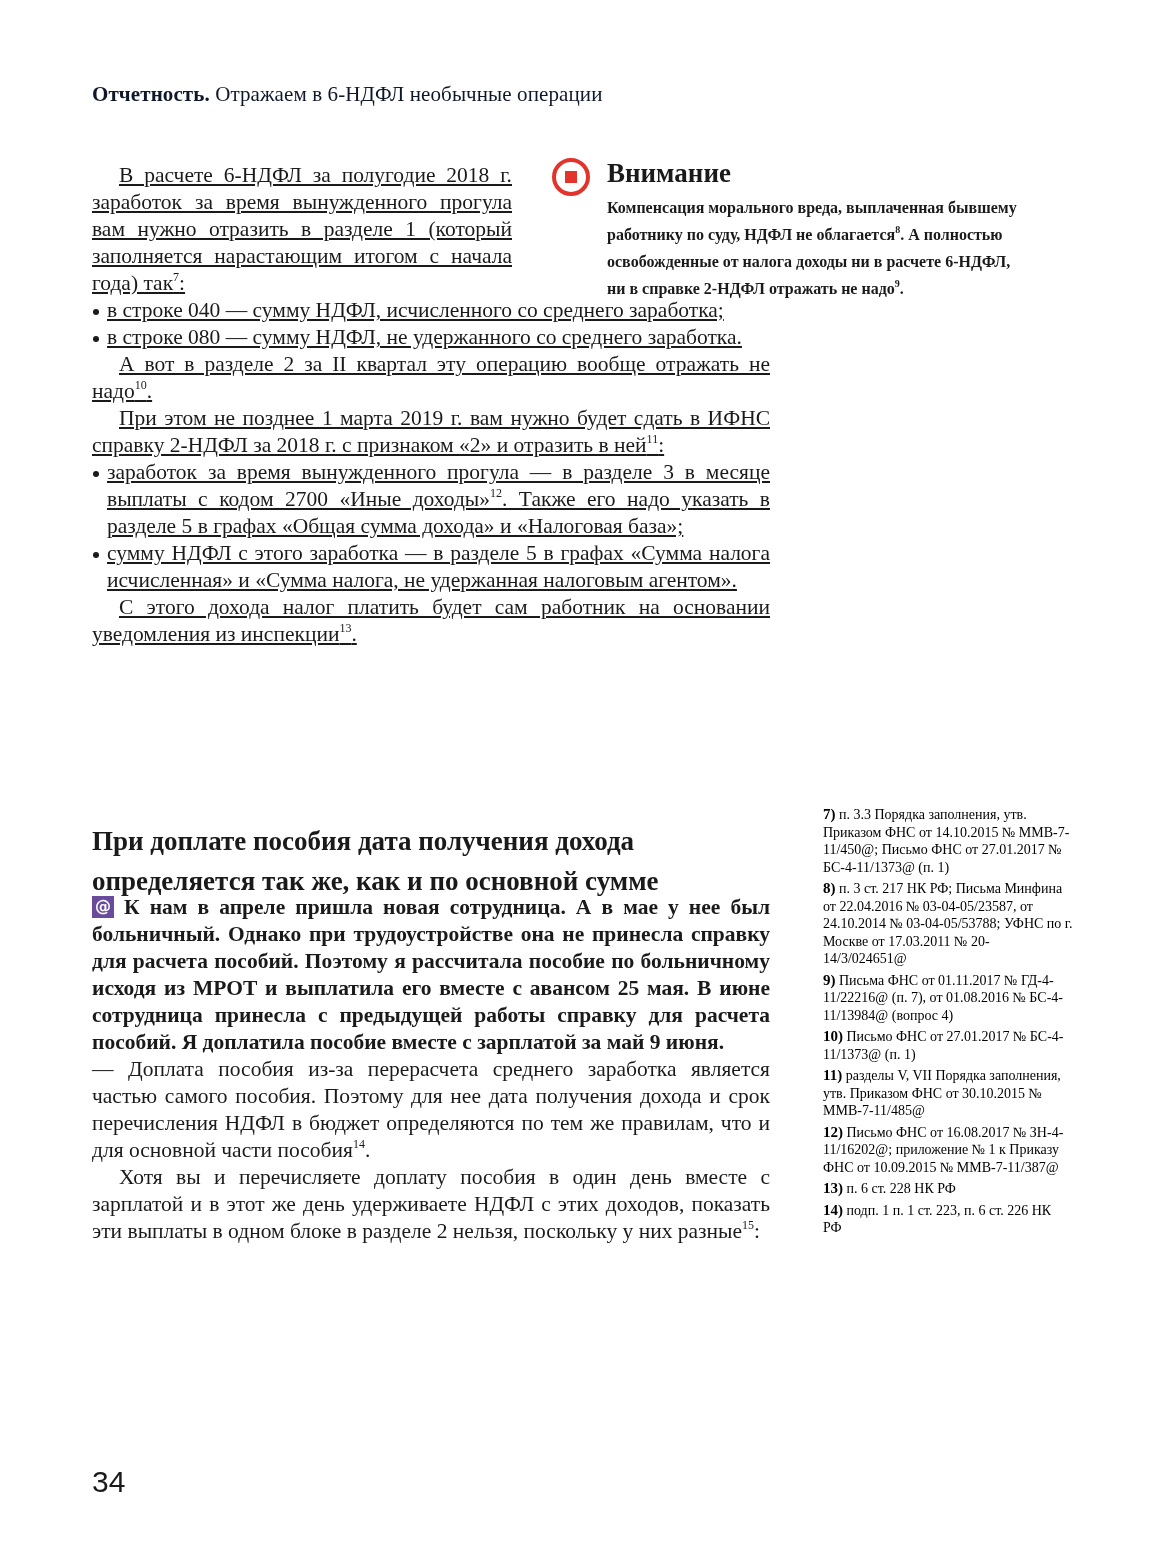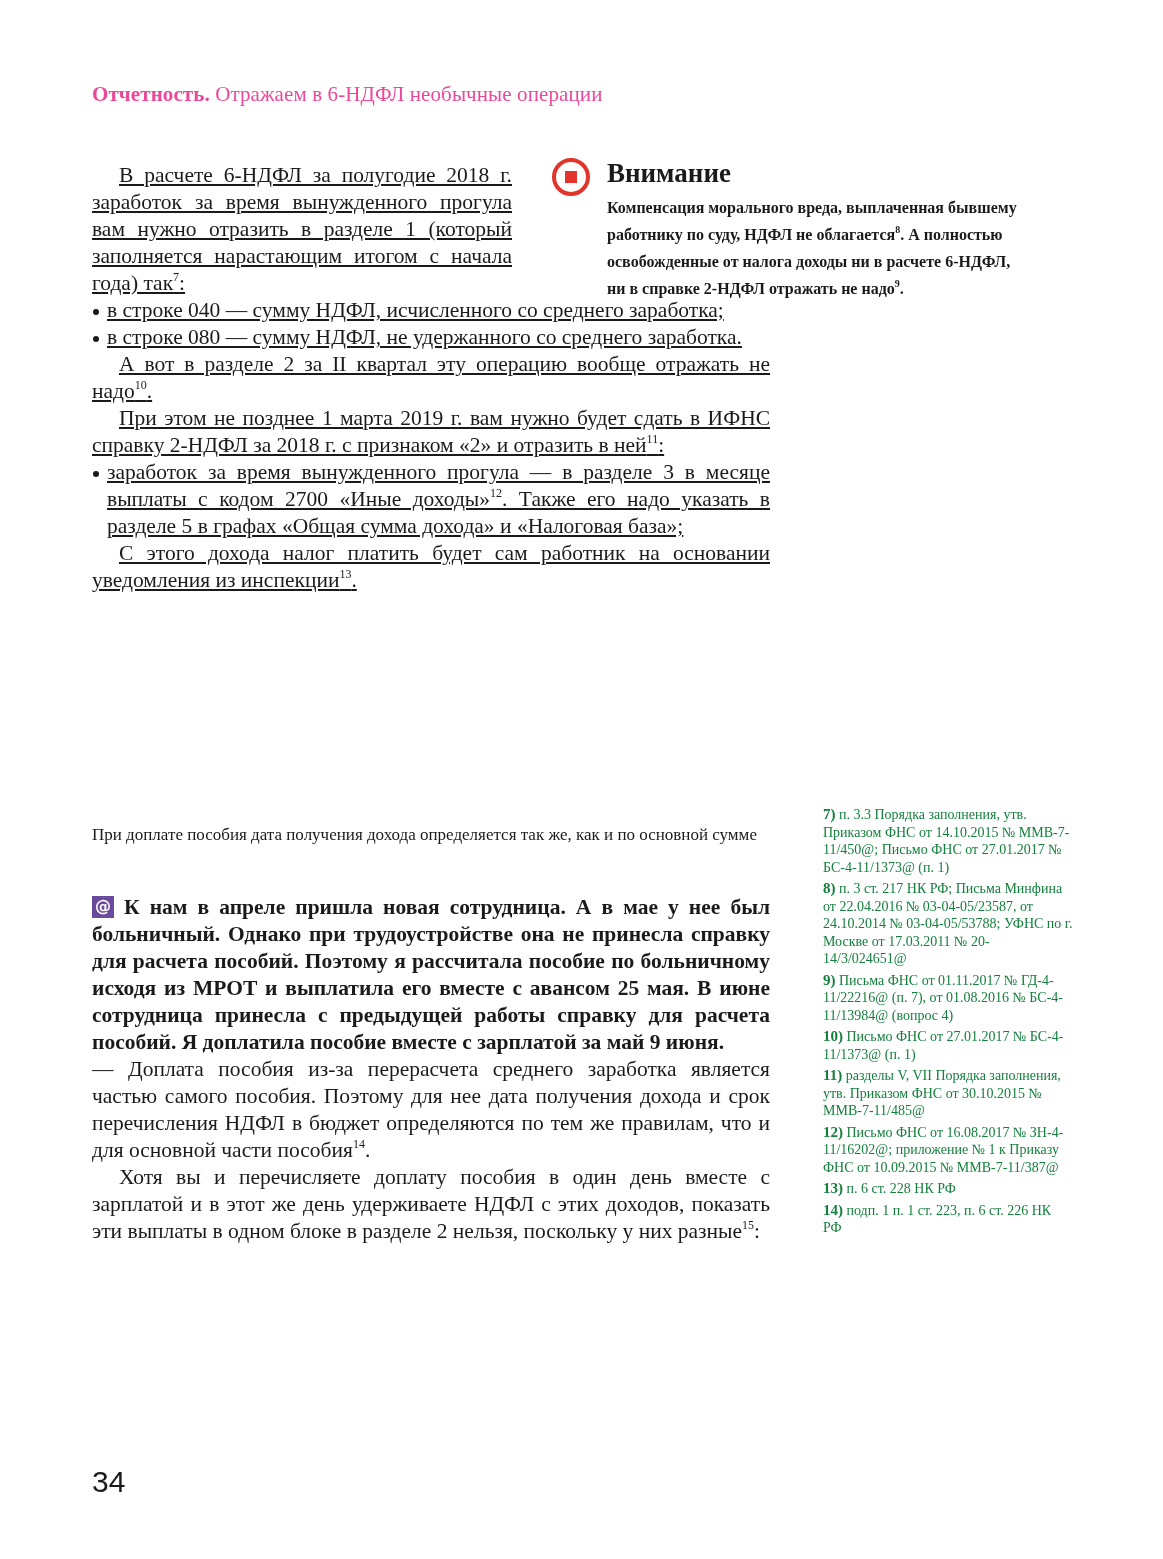--- a/index.html
+++ b/index.html
@@ -3,21 +3,21 @@
 <meta charset="utf-8">
 <style>
   html, body { margin: 0; padding: 0; background: #ffffff; }
   body {
     width: 1163px; height: 1559px; position: relative; overflow: hidden;
     font-family: "Liberation Serif", "DejaVu Serif", serif;
     color: #1a1a1a;
   }
   .running-head {
     position: absolute; left: 92px; top: 82px;
-    font-size: 21px; color: #ec4899; letter-spacing: 0.1px;
+    font-size: 21px; color: #0f172a; letter-spacing: 0.1px;
   }
   .running-head .rh-bold { font-weight: bold; }
 
   .main {
     position: absolute; left: 92px; top: 162px; width: 678px;
     font-size: 21.5px; line-height: 27px; text-align: justify; text-decoration: underline;
   }
   .narrow { width: 420px; }
   .p { margin: 0; }
   .indent { text-indent: 27px; }
@@ -42,37 +42,37 @@
     position: absolute; left: 55px; top: 0; font-weight: bold; font-size: 27px;
   }
   .attention-body {
     position: absolute; left: 55px; top: 36px; width: 420px;
     font-weight: bold; font-size: 16px; line-height: 27px;
   }
   .attention-body sup { font-size: 10px; vertical-align: 7px; }
 
   .section-title {
     position: absolute; left: 92px; top: 821px; width: 680px;
-    font-weight: normal; font-size: 17px; line-height: 28px;
+    font-weight: bold; font-size: 27px; line-height: 40px;
   }
 
   .question {
     position: absolute; left: 92px; top: 894px; width: 678px;
     font-size: 21.5px; line-height: 27px; text-align: justify;
   }
   .q-bold { font-weight: bold; }
   .at-icon {
     display: inline-block; width: 22px; height: 22px; background: #6a4a9c; color: #fff;
     font-size: 16px; line-height: 22px; text-align: center; vertical-align: 2px;
     margin-right: 10px; font-family: "DejaVu Sans", sans-serif; text-indent: 0;
   }
 
   .footnotes {
     position: absolute; left: 823px; top: 806px; width: 250px;
-    font-size: 14px; line-height: 17.5px; color: #15803d;
+    font-size: 14px; line-height: 17.5px; color: #000000;
   }
   .fn { margin: 0 0 4px 0; }
   .fn b { font-size: 15px; }
 
   .page-number {
     position: absolute; left: 92px; top: 1465px; font-size: 30px;
     font-family: "Liberation Sans", sans-serif;
   }
 </style>
 </head>
@@ -83,20 +83,21 @@
   <span>Отражаем в 6-НДФЛ необычные операции</span>
 </div>
 
 <div class="main">
   <p class="p indent narrow"><span>В расчете 6-НДФЛ за полугодие 2018 г. заработок за время вынужденного прогула вам нужно отразить в разделе 1 (который заполняется нарастающим итогом с начала года) так</span><sup>7</sup><span>:</span></p>
   <p class="bullet">в строке 040 — сумму НДФЛ, исчисленного со среднего заработка;</p>
   <p class="bullet">в строке 080 — сумму НДФЛ, не удержанного со среднего заработка.</p>
   <p class="p indent"><span>А вот в разделе 2 за II квартал эту операцию вообще отражать не надо</span><sup>10</sup><span>.</span></p>
   <p class="p indent"><span>При этом не позднее 1 марта 2019 г. вам нужно будет сдать в ИФНС справку 2-НДФЛ за 2018 г. с признаком «2» и отразить в ней</span><sup>11</sup><span>:</span></p>
   <p class="bullet"><span>заработок за время вынужденного прогула — в разделе 3 в месяце выплаты с кодом 2700 «Иные доходы»</span><sup>12</sup><span>. Также его надо указать в разделе 5 в графах «Общая сумма дохода» и «Налоговая база»;</span></p>
+  <p class="bullet">сумму НДФЛ с этого заработка — в разделе 5 в графах «Сумма налога исчисленная» и «Сумма налога, не удержанная налоговым агентом».</p>
   <p class="p indent"><span>С этого дохода налог платить будет сам работник на основании уведомления из инспекции</span><sup>13</sup><span>.</span></p>
 </div>
 
 <div class="attention">
   <div class="attention-icon">
       <div class="sq"></div>
     </div>
   <div class="attention-title">Внимание</div>
   <div class="attention-body"><span>Компенсация морального вреда, выплаченная бывшему работнику по суду, НДФЛ не облагается</span><sup>8</sup><span>. А полностью освобожденные от налога доходы ни в расчете 6-НДФЛ, ни в справке 2-НДФЛ отражать не надо</span><sup>9</sup><span>.</span></div>
 </div>

